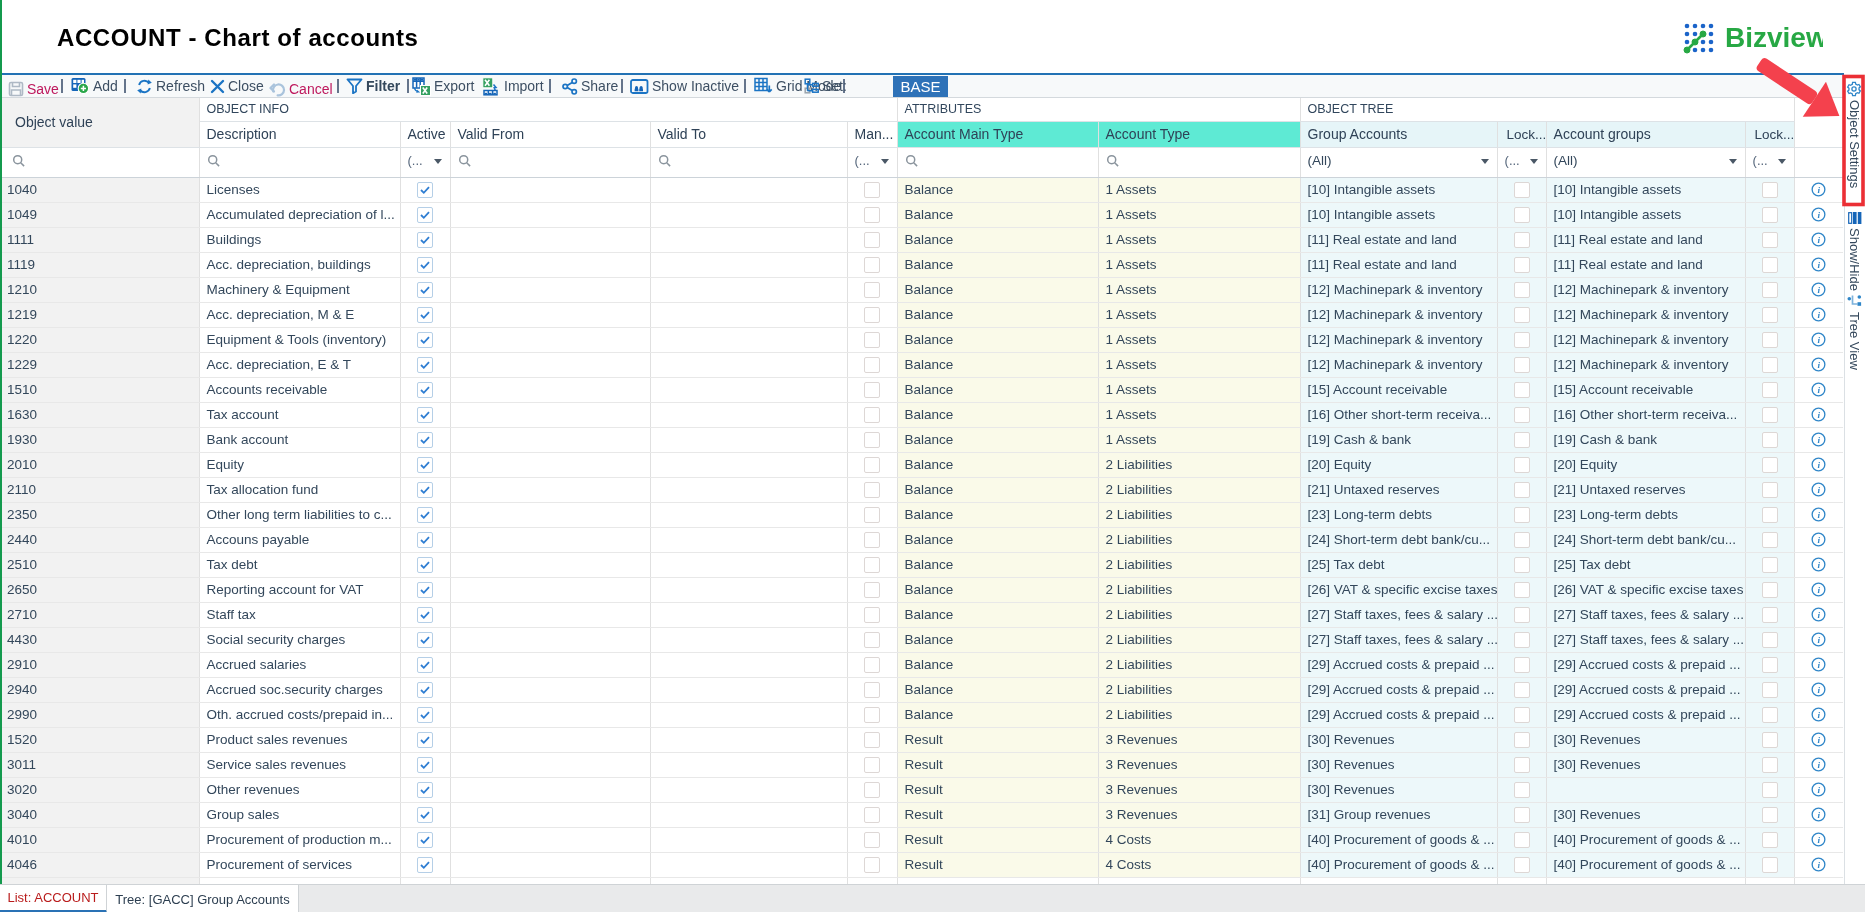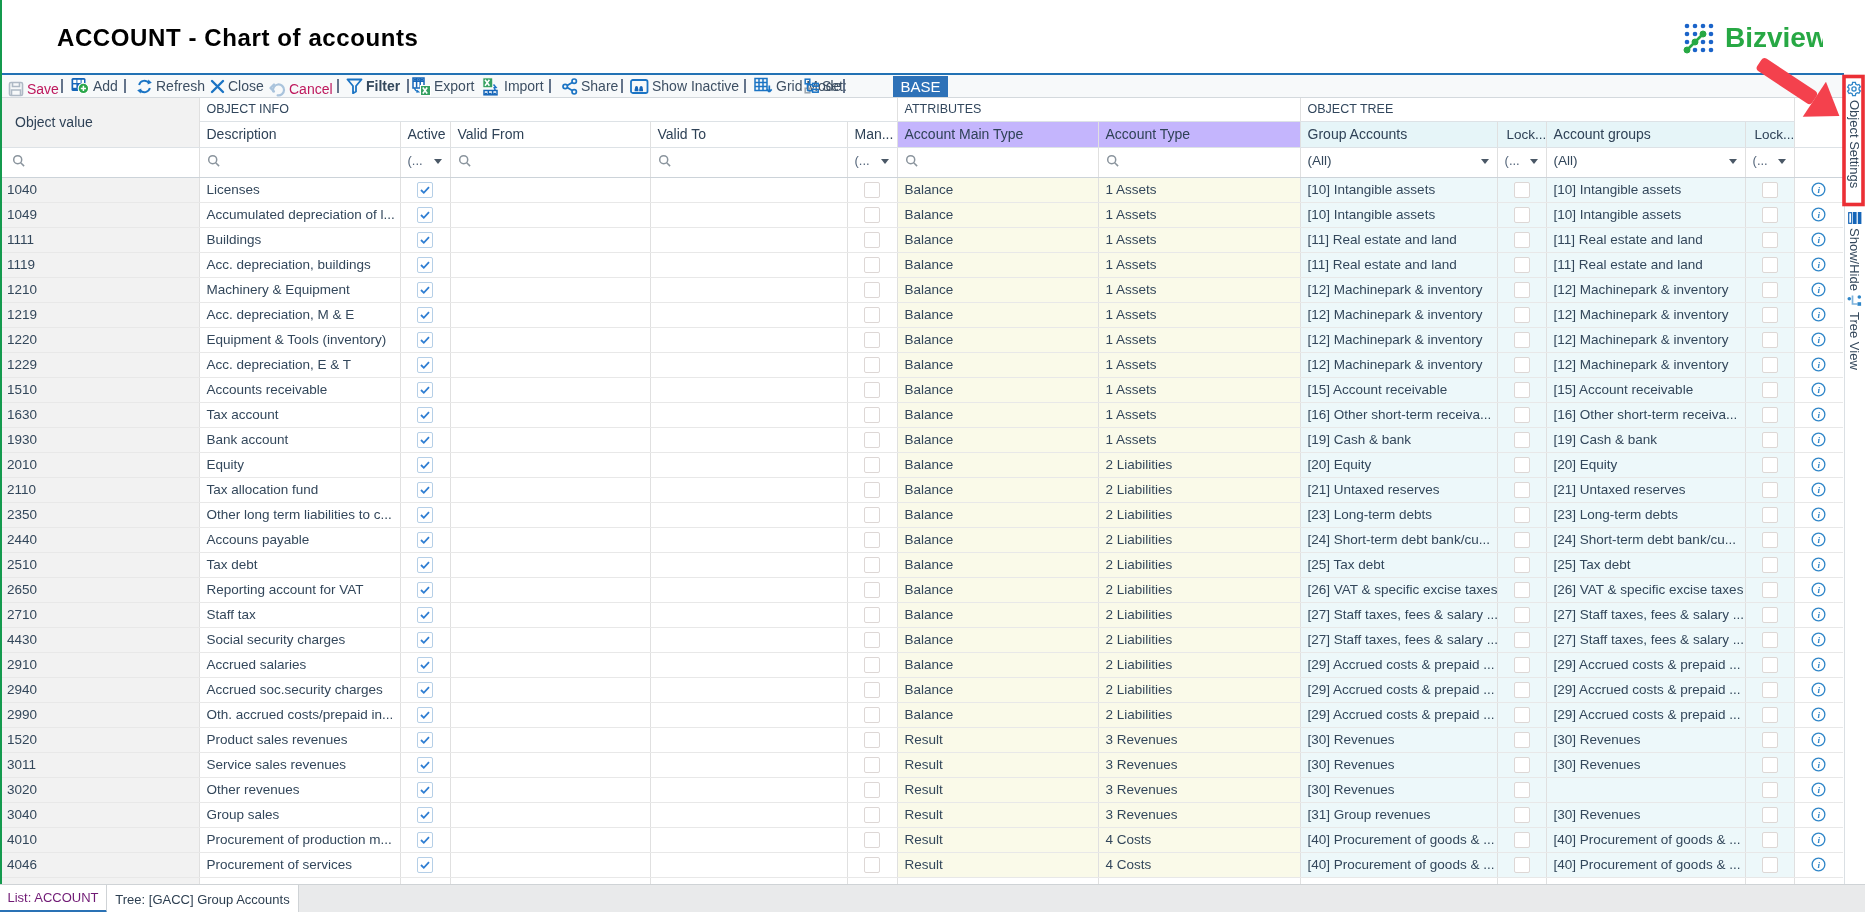--- a/index.html
+++ b/index.html
@@ -27,21 +27,21 @@
   border-right:1px solid #e0e0e0; border-bottom:1px solid #e8e8e8;
   font-size:13.5px; color:#33475b; padding:0 0 0 7px; }
 thead th { font-size:14px; color:#2f4257; }
 tr.grow th { height:23px; border-bottom:1px solid #dde2e6; font-size:12.5px; color:#31465c; }
 tr.hrow th { height:26px; border-bottom:1px solid #dde2e6; }
 tr.frow td { height:30px; border-bottom:1px solid #ccd3d9; background:#fff; }
 tr.frow td .mag, tr.frow td .filtxt { position:relative; top:-2px; }
 tbody td { height:25px; }
 .objval { background:#f2f2f2; padding-left:5px; }
 .cream { background:#fafae9; }
-.creamh { background:#c4b5fd; }
+.creamh { background:#5eead4; }
 .cyan { background:#edf8fa; }
 .cyanh { background:#e6f5f8; }
 .ctr { text-align:center; padding:0; }
 .mag { display:inline-block; vertical-align:middle; }
 .filtxt { color:#54657a; font-size:13px; }
 .caret { display:inline-block; width:0; height:0; border-left:4px solid transparent;
   border-right:4px solid transparent; border-top:5px solid #4a5866; vertical-align:middle; }
 .fcell { position:relative; }
 .fcaret { position:absolute; right:8px; top:11px; }
 .cb { display:inline-block; width:16px; height:16px; border:1px solid #ddd7d5;
@@ -50,21 +50,21 @@
 
 #sidebar { position:absolute; left:1844px; top:75px; width:21px; height:809px;
   background:#fff; border-left:1px solid #dbe0e4; }
 .vtext { position:absolute; left:1847px; writing-mode:vertical-lr; font-size:13px;
   color:#33475b; white-space:nowrap; }
 
 #tabbar { position:absolute; left:0; top:884px; width:1865px; height:28px;
   background:#e9eaeb; border-top:1px solid #cfd3d6; }
 .btab { position:absolute; top:0; height:28px; background:#fff; border-right:1px solid #cfd3d6;
   font-size:13px; color:#2c3e50; display:flex; align-items:center; justify-content:center; }
-#tab1 { left:0; width:107px; border-bottom:3px solid #2a72b5; color:#701a75; }
+#tab1 { left:0; width:107px; border-bottom:3px solid #2a72b5; color:#b91c1c; }
 #tab2 { left:107px; width:192px; }
 #tab3 { left:299px; width:246px; }
 #annot { position:absolute; left:0; top:0; width:1865px; height:912px; pointer-events:none; }
 </style>
 </head>
 <body>
 <div id="page">
   <div id="title">ACCOUNT - Chart of accounts</div>
   <svg id="logo" width="140" height="44" viewBox="0 0 140 44">
     <g fill="#1b64c9">

